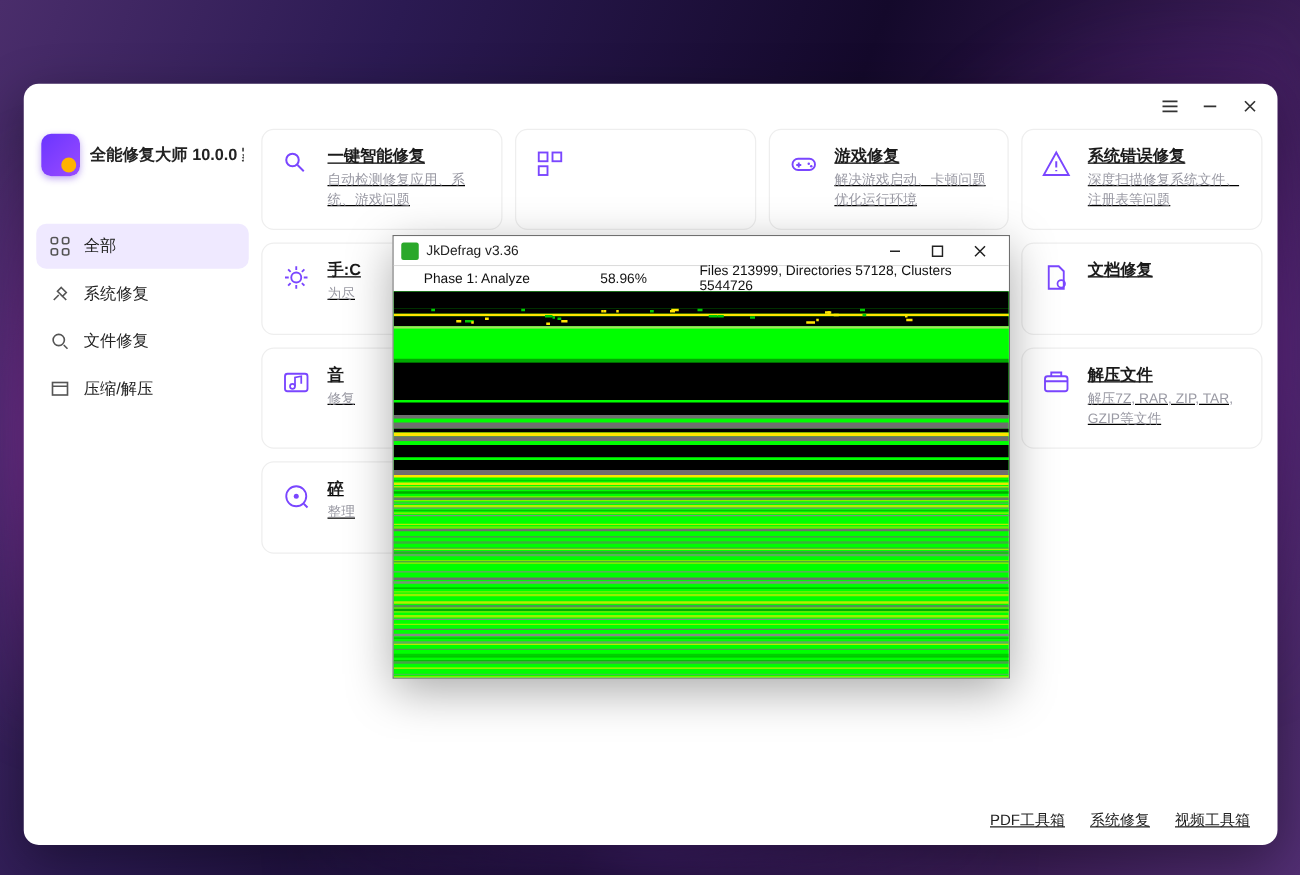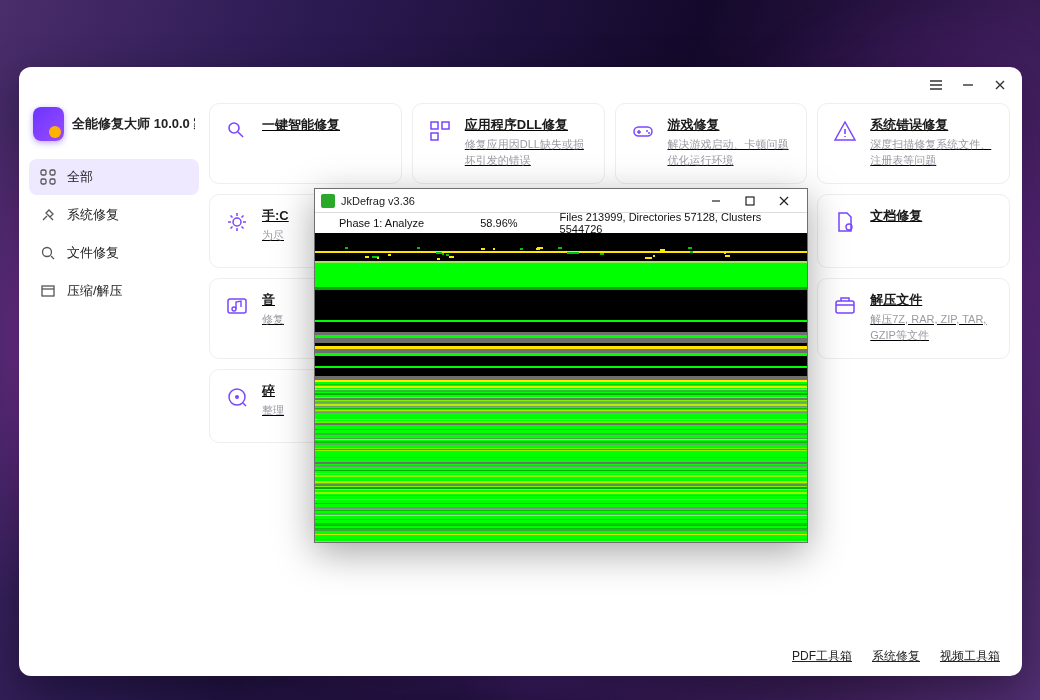--- a/index.html
+++ b/index.html
@@ -22,21 +22,21 @@
 .body { flex:1; display:flex; min-height:0; }
 .sidebar { width:190px; padding:0 10px; }
 .logo-row { display:flex; align-items:center; gap:8px; padding:4px 4px 18px; }
 .logo-box { width:34px; height:34px; border-radius:8px;
   background:linear-gradient(135deg,#6a35ff,#9a4bff); position:relative;
   box-shadow:0 2px 6px rgba(96,40,220,.4); }
 .logo-box::after{ content:""; position:absolute; right:3px; bottom:3px; width:12px; height:12px;
   background:#ffb300; border-radius:50%; }
 .logo-title{ font-size:13px; font-weight:600; color:#222; white-space:nowrap; overflow:hidden; }
 
-.nav { display:flex; flex-direction:column; gap:2px; }
+.nav { display:flex; flex-direction:column; gap:2px; margin-top:20px; }
 .nav-item { display:flex; align-items:center; gap:10px; height:36px; padding:0 10px;
   border-radius:8px; font-size:13px; color:#222; cursor:pointer; }
 .nav-item.active { background:#efe9ff; }
 .nav-item .ico { width:18px; height:18px; display:flex; align-items:center; justify-content:center; color:#333; }
 
 .main { flex:1; padding:0 10px 0 0; display:flex; flex-direction:column; min-width:0; }
 .grid { display:grid; grid-template-columns:repeat(4,1fr); gap:10px; padding-right:2px;text-decoration:underline; }
 .card { border:1px solid #eee; border-radius:10px; padding:12px 12px 14px; display:flex; gap:10px;
   background:#fff; min-height:74px; cursor:pointer; }
 .card .cico { width:30px; height:30px; flex:0 0 30px; display:flex; align-items:center; justify-content:center;
@@ -138,33 +138,30 @@
       <div class="grid">
         <div class="card">
           <div class="cico">
               <svg width="24" height="24" viewBox="0 0 24 24">
                 <circle cx="9" cy="9" r="5" stroke="#7a46ff" stroke-width="1.6" fill="none"></circle>
                 <path d="M13 13l5 5" stroke="#7a46ff" stroke-width="1.6"></path>
               </svg>
             </div>
           <div>
               <div class="ct">一键智能修复</div>
+              <div class="cd">自动检测修复应用、系统、游戏问题</div>
             </div>
         </div>
         <div class="card">
           <div class="cico">
               <svg width="24" height="24" viewBox="0 0 24 24">
                 <rect x="3" y="3" width="7" height="7" stroke="#7a46ff" stroke-width="1.5" fill="none"></rect>
                 <rect x="14" y="3" width="7" height="7" stroke="#7a46ff" stroke-width="1.5" fill="none"></rect>
                 <rect x="3" y="14" width="7" height="7" stroke="#7a46ff" stroke-width="1.5" fill="none"></rect>
               </svg>
-            </div>
-          <div>
-              <div class="ct">应用程序DLL修复</div>
-              <div class="cd">修复应用因DLL缺失或损坏引发的错误</div>
             </div>
         </div>
         <div class="card">
           <div class="cico">
               <svg width="24" height="24" viewBox="0 0 24 24">
                 <rect x="3" y="8" width="18" height="9" rx="4.5" stroke="#7a46ff" stroke-width="1.5" fill="none"></rect>
                 <path d="M8 11v4M6 13h4" stroke="#7a46ff" stroke-width="1.5"></path>
                 <circle cx="16" cy="12" r="1" fill="#7a46ff"></circle>
                 <circle cx="18" cy="14" r="1" fill="#7a46ff"></circle>
               </svg>

